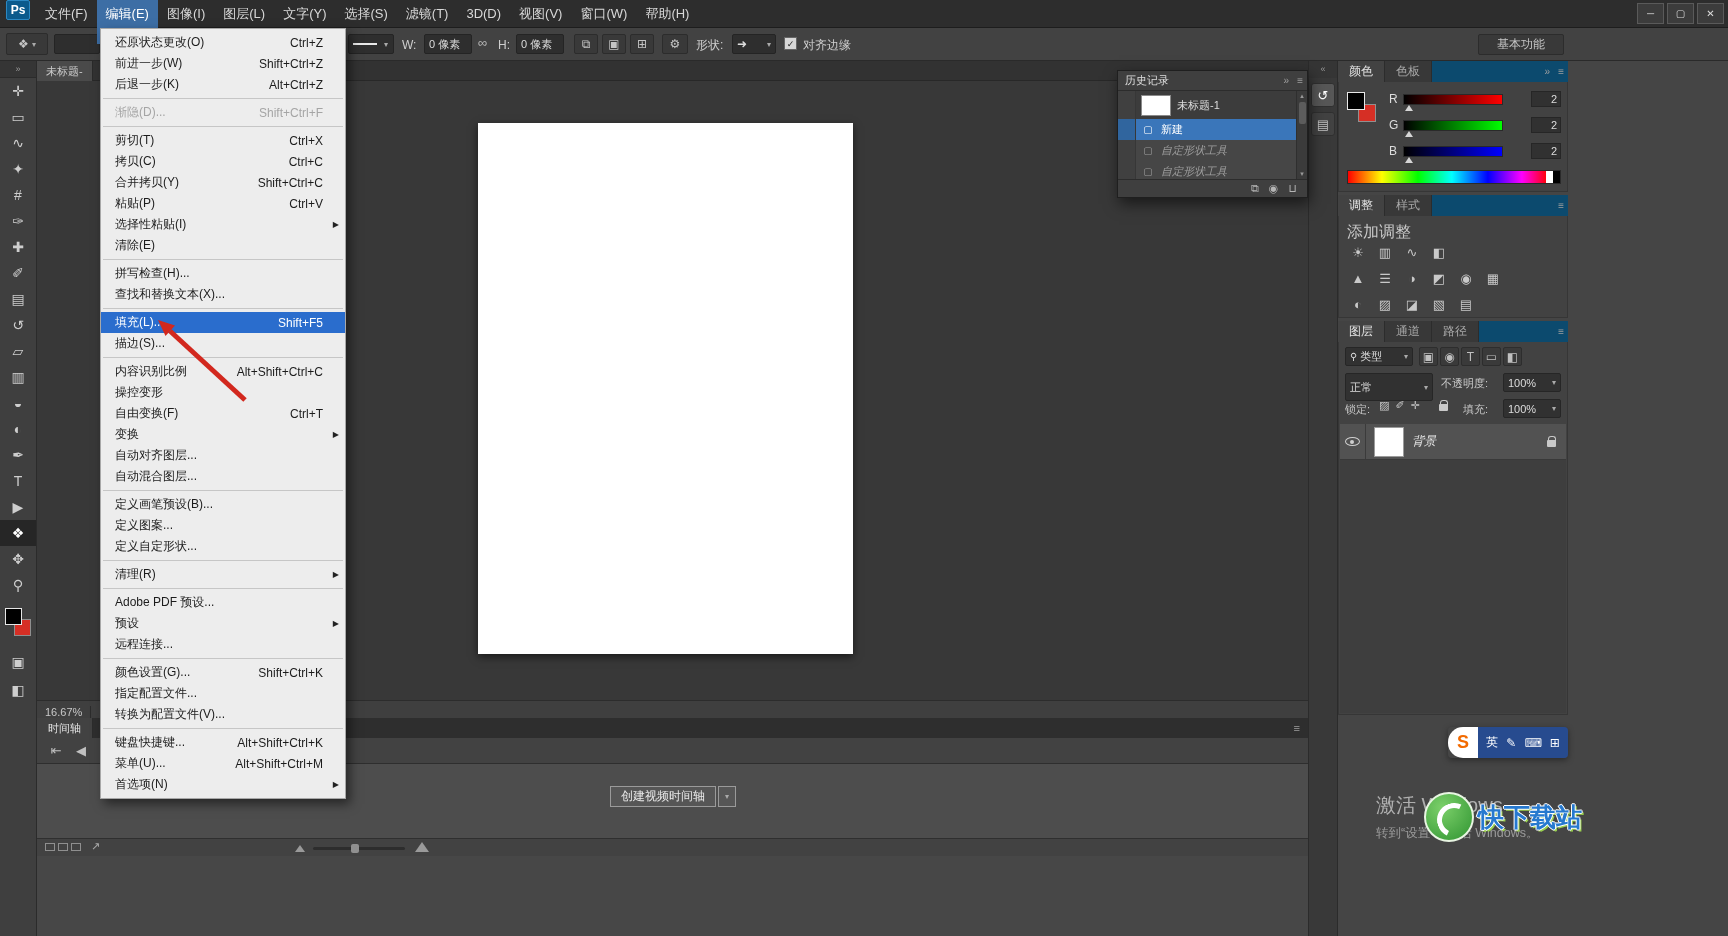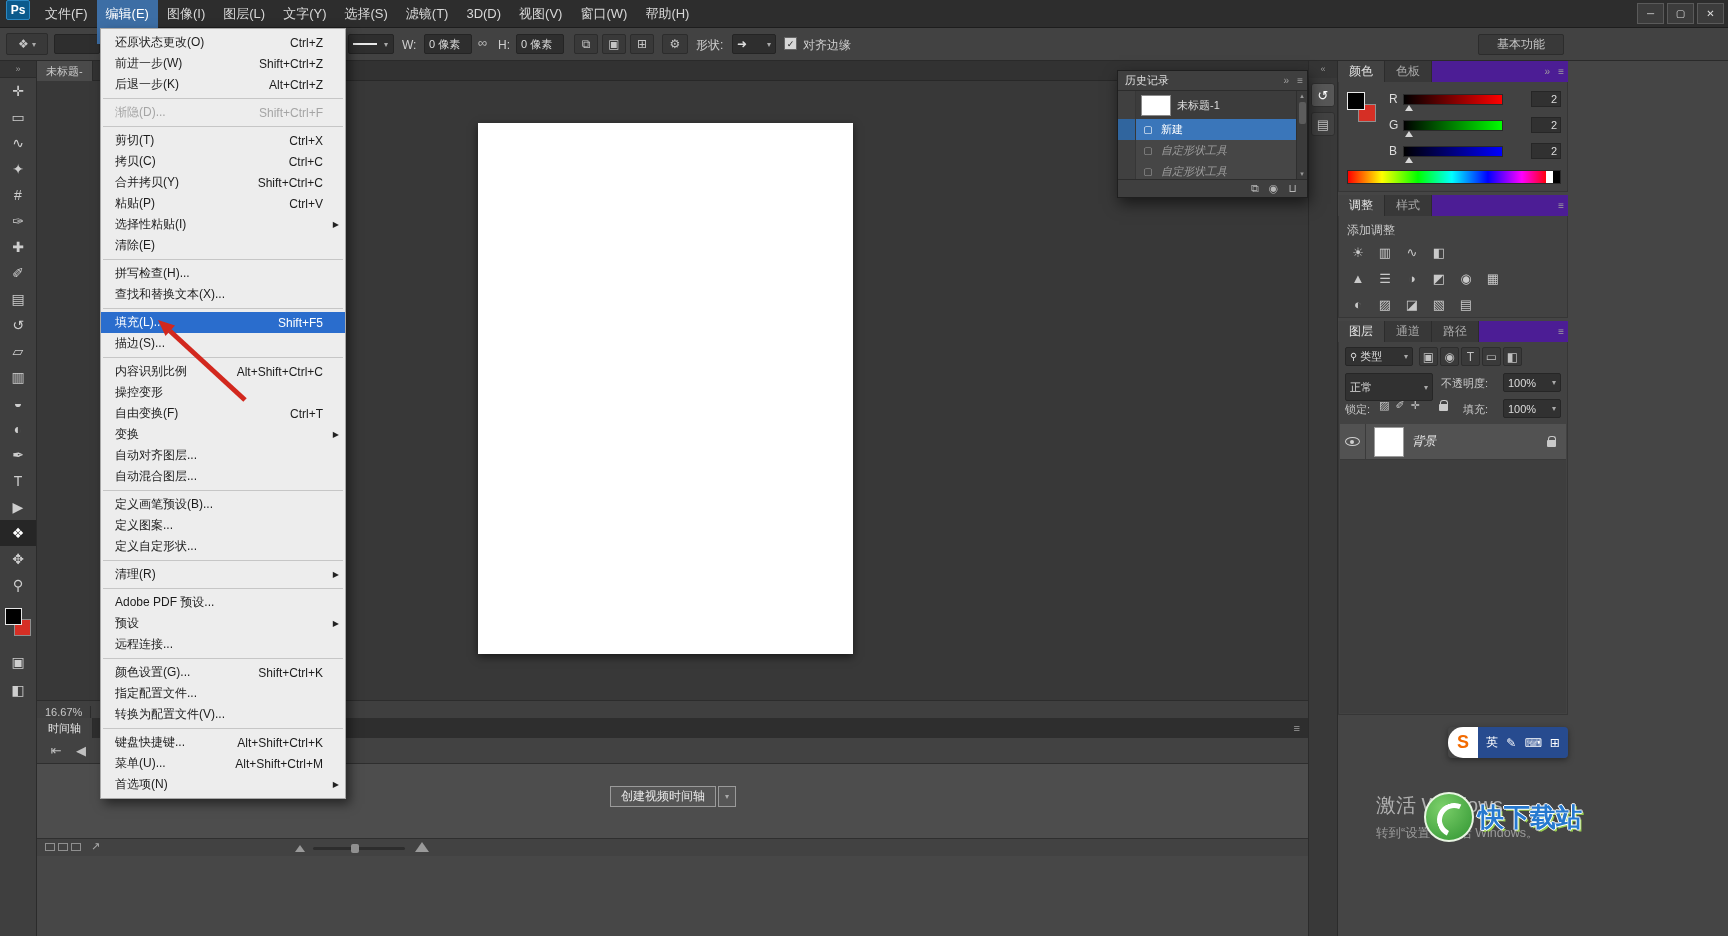--- a/index.html
+++ b/index.html
@@ -21,21 +21,21 @@
 .ob-label{position:absolute;font-size:12px;color:#cfcfcf;line-height:20px}
 .caret{font-size:8px;color:#aaa;margin-left:3px}
 .strokeline{display:inline-block;width:24px;height:2px;background:#e8e8e8;margin-right:4px}
 .cbx{position:absolute;width:13px;height:13px;background:#d8d8d8;border:1px solid #666;font-size:9px;color:#222;display:flex;align-items:center;justify-content:center}
 
 .toolstrip{left:0;top:61px;width:37px;height:875px;background:#3f3f3f;border-right:1px solid #2b2b2b;z-index:5}
 .ts-head{height:17px;background:#353535;color:#9a9a9a;font-size:9px;text-align:center;line-height:16px;border-bottom:1px solid #2b2b2b}
 .tool{width:36px;height:26px;display:flex;align-items:center;justify-content:center;color:#cecece;font-size:14px}
 .tool.active{background:#262626;color:#fff}
 
-.tabbar{background:#4c1d95;display:flex;align-items:flex-end;height:21px}
+.tabbar{background:#0c4a6e;display:flex;align-items:flex-end;height:21px}
 .ptab{height:21px;line-height:21px;padding:0 11px;font-size:12px;color:#a8a8a8;background:#383838;border-right:1px solid #2c2c2c}
 .ptab.active{background:#424242;color:#e2e2e2}
 .tb-ico{color:#9f9f9f;font-size:10px;padding:0 4px;line-height:21px}
 .pbody{position:relative;background:#424242;border:1px solid #363636;border-top:none}
 .sunken{position:absolute;background:#313131;border:1px solid #262626;border-radius:2px;color:#ddd;font-size:11px;display:flex;align-items:center;padding:0 4px}
 .icobtn{color:#c0c0c0;font-size:13px;display:flex;align-items:center;justify-content:center;background:#3a3a3a;border:1px solid #2d2d2d;border-radius:2px}
 .plabel{position:absolute;font-size:11px;color:#c8c8c8}
 
 .chrow{display:flex;align-items:center;height:26px}
 .chlabel{width:14px;font-size:12px;color:#ddd}
@@ -348,21 +348,21 @@
 <div class="abs" style="left:1338px;top:195px;width:230px">
   <div class="tabbar">
     <div style="display:flex">
 
     <div class="ptab active">调整</div>
         <div class="ptab">样式</div>
       </div>
     <span class="tb-ico" style="margin-left:auto">≡</span>
   </div>
   <div class="pbody" style="height:102px">
-    <div class="plabel" style="left:8px;top:6px;font-size:12px">添加调整</div>
+    <div class="plabel" style="left:8px;top:6px;font-size:16px">添加调整</div>
     <div class="adjrow" style="left:8px;top:26px">
 
     <div class="adjico">☀</div>
         <div class="adjico">▥</div>
         <div class="adjico">∿</div>
         <div class="adjico">◧</div>
       </div>
     <div class="adjrow" style="left:8px;top:52px">
 
     <div class="adjico">▲</div>

